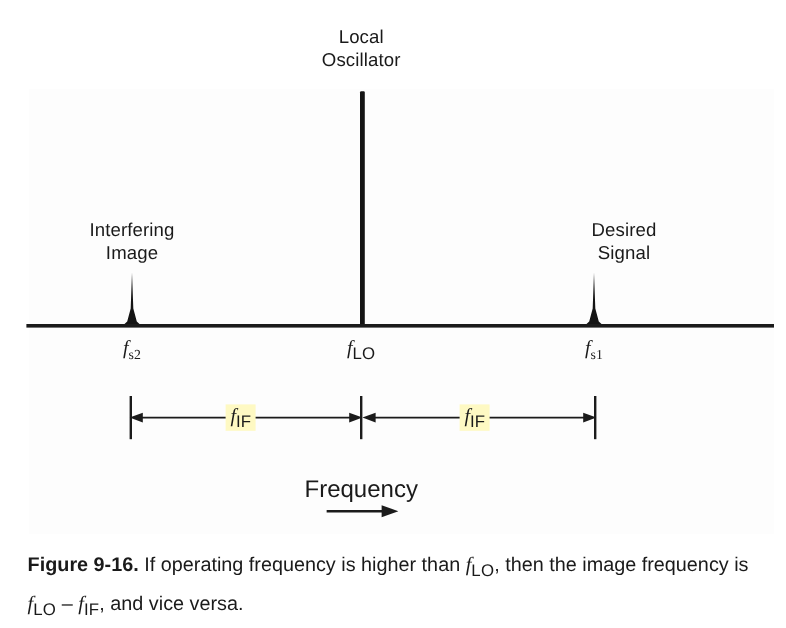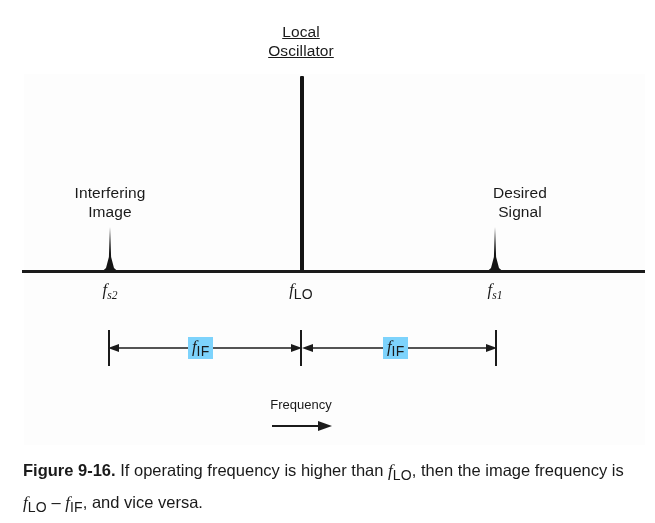--- a/index.html
+++ b/index.html
@@ -78,47 +78,46 @@
   }
   .fsub {
     font-family: Liberation Sans, sans-serif;
     font-style: normal;
     font-size: 14px;
     vertical-align: sub;
     letter-spacing: .2px;
   }
   .fsub-i {
     font-family: "Liberation Serif", serif;
-    font-style: italic;
     font-size: 11.5px;
     vertical-align: sub;
   }
 
   
   .dim-tick {
     position: absolute;
     width: 2px;
     background: #1b1b1b;
   }
   .dim-svg { position: absolute; }
   .dim-label {
     position: absolute;
-    background: #7dd3fc;
+    background: #fef9c3;
     padding: 0 4px;
     font-size: 15px;
     color: #1a1a1a;
     white-space: nowrap;
     text-align: center;
   }
 
   
   #frequency-label {
     position: absolute;
     text-align: center;
-    font-size: 13px;
+    font-size: 20px;
     color: #1a1a1a;
     white-space: nowrap;
   }
   #frequency-arrow { position: absolute; }
 
   
   #caption {
     position: absolute;
     left: 23px;
     top: 457px;
@@ -143,21 +142,21 @@
     pointer-events: none;
   }
 </style>
 </head>
 <body>
 
 <div id="page">
 
   <div id="figure-panel"></div>
 
-  <div class="diag-label" style="left:241px; top:22px; width:120px;text-decoration:underline;">Local
+  <div class="diag-label" style="left:241px; top:22px; width:120px;">Local
 Oscillator</div>
 
   <div class="spike-lo" style="left:300px; top:76px; height:196px;"></div>
 
   <div class="diag-label" style="left:50px; top:183px; width:120px;">Interfering
 Image</div>
 
   <div class="spike-sig" style="left:101px; top:227px;">
     <svg width="18" height="46" viewBox="0 0 18 46">
       <path d="M9 0 L10.1 30 L13 41 L18 45.5 L0 45.5 L5 41 L7.9 30 Z" fill="#141414"></path>

